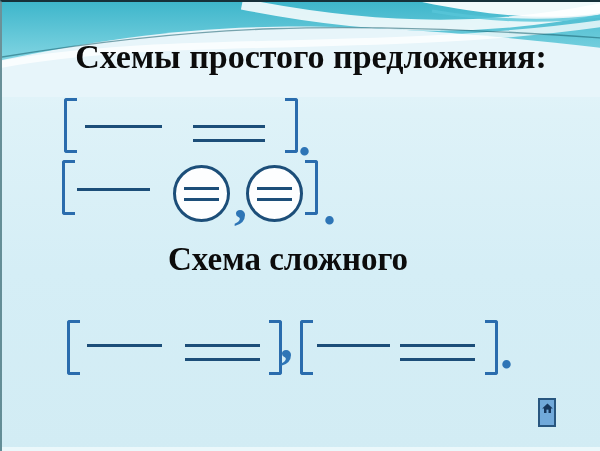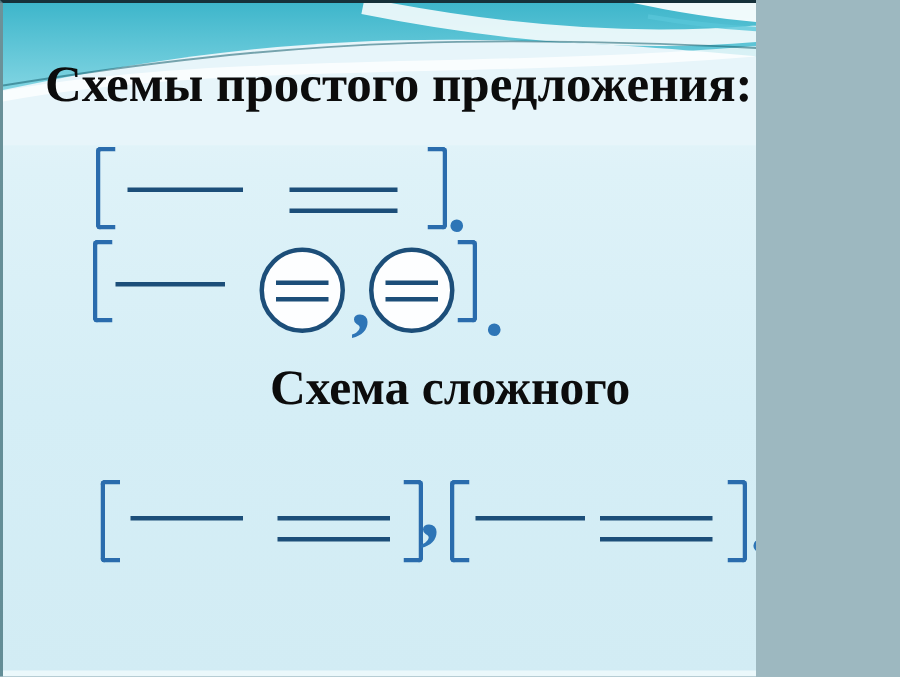--- a/index.html
+++ b/index.html
@@ -1,34 +1,34 @@
 <!DOCTYPE html>
 <html><head>
 <meta charset="utf-8">
 <style>
   * { box-sizing: border-box; margin: 0; padding: 0; }
   html,body { background:#9db8c0; }
   .slide {
     position: relative;
-    width: 504px; height: 451px;
+    width: 600px; height: 451px;
     overflow: hidden;
     background: linear-gradient(180deg, #edf8fb 0%, #def2f8 25%, #d5eef6 60%, #d2ecf4 100%);
     border-top: 2px solid #16313a;
     border-left: 2px solid rgba(40,90,100,.65);
     font-family: "Liberation Serif", serif;
   }
   .wave { position:absolute; top:0; left:0; pointer-events:none; }
   .page-title {
     position:absolute; top:36px; left:28px; right:8px;
     text-align:center;
     font-size:34px; font-weight:bold; color:#0c0c0c;
     white-space:nowrap;
   }
   .subtitle {
-    position:absolute; left:178px; top:237px;
+    position:absolute; left:166px; top:237px;
     font-size:33px; font-weight:bold; color:#0c0c0c;
     line-height:40px; white-space:nowrap;
   }
   .scheme { position:absolute; }
   .bkt { position:absolute; width:13px; height:55px; border:3px solid var(--bracket,#2a6cad); }
   .bkt.l { border-right:none; border-radius:3px 0 0 3px; }
   .bkt.r { border-left:none;  border-radius:0 3px 3px 0; }
   .sline { position:absolute; height:3px; background:var(--line,#1c4e79); }
   .dline { position:absolute; height:17px;
            border-top:3px solid var(--line,#1c4e79);

